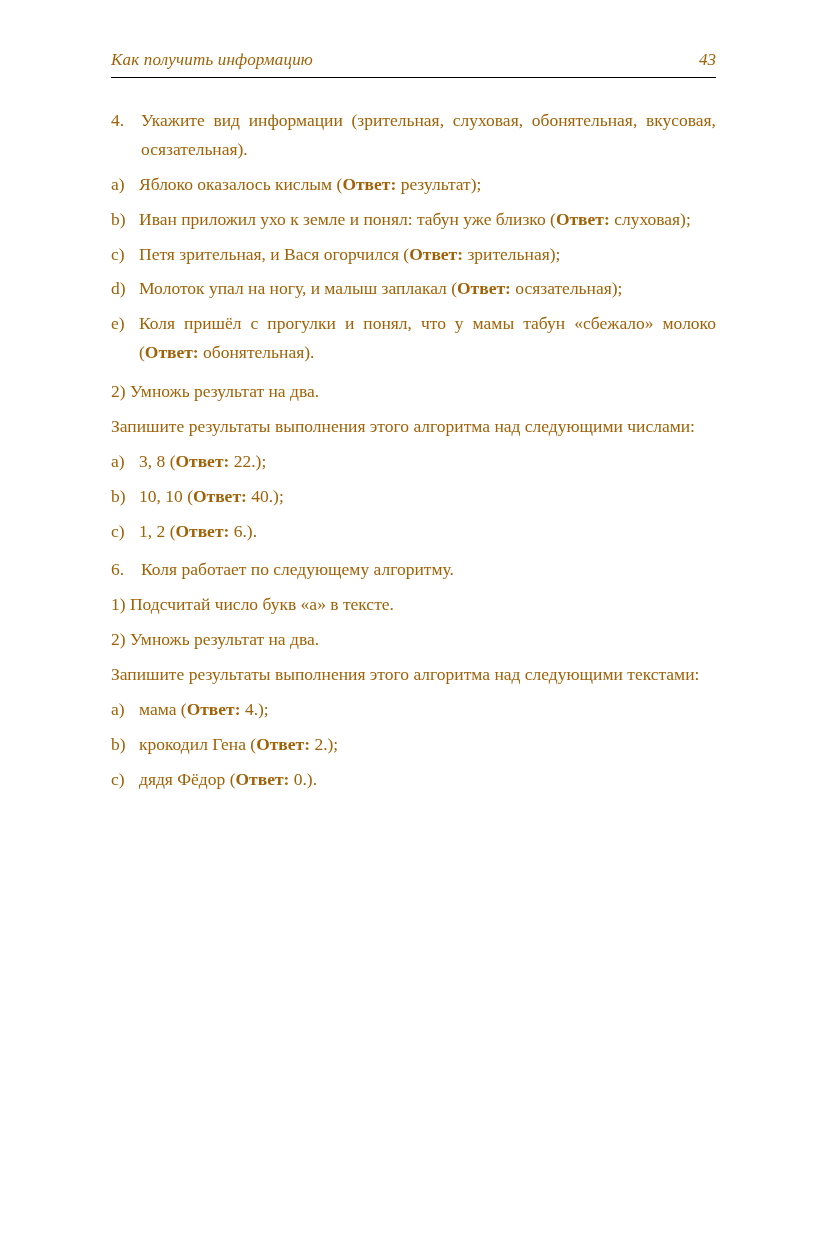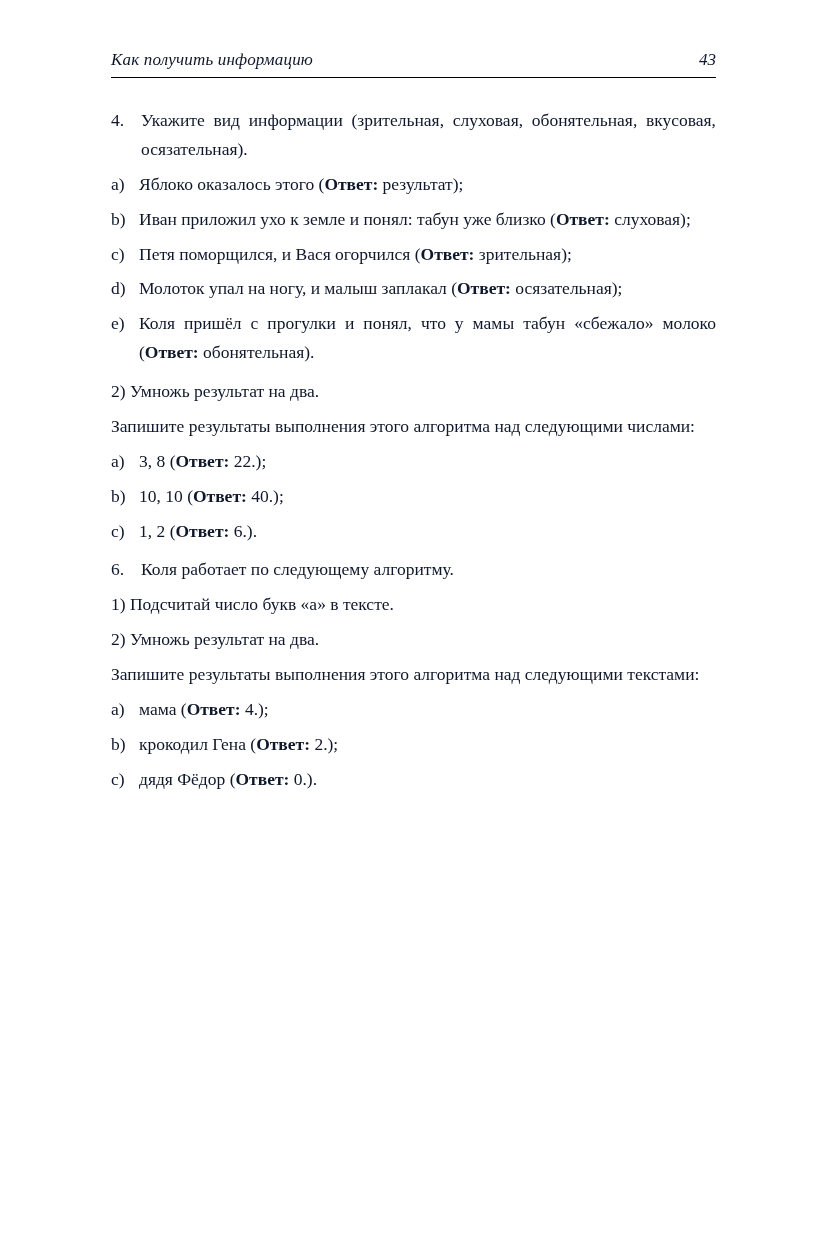--- a/index.html
+++ b/index.html
@@ -8,21 +8,21 @@
     background: #ffffff;
   }
   .page {
     position: relative;
     width: 669px;
     height: 1239px;
     margin: 0 auto;
     background: #ffffff;
     box-sizing: border-box;
     padding: 50px 32px 0 32px;
-    color: #0f172a;
+    color: #a16207;
     font-family: "Liberation Serif", "DejaVu Serif", serif;
     overflow: hidden;
   }
   .page-header {
     display: flex;
     justify-content: space-between;
     align-items: baseline;
     font-style: italic;
     font-size: 17px;
     border-bottom: 1.8px solid #000000;
@@ -67,23 +67,23 @@
 
 <div class="page">
   <header class="page-header">
     <span class="running-head">Как получить информацию</span>
     <span class="page-number">43</span>
   </header>
 
   <main class="content" id="problems-root">
       <div class="problem">
         <p class="problem-intro"><span class="problem-number">4.</span><span class="problem-intro-text">Укажите вид информации (зрительная, слуховая, обонятельная, вкусовая, осязательная).</span></p>
-        <p class="answer-item"><span class="item-marker">a)</span><span class="item-text">Яблоко оказалось этого (</span><b class="answer-label">Ответ:</b><span class="answer-text"> результат);</span></p>
+        <p class="answer-item"><span class="item-marker">a)</span><span class="item-text">Яблоко оказалось кислым (</span><b class="answer-label">Ответ:</b><span class="answer-text"> результат);</span></p>
         <p class="answer-item"><span class="item-marker">b)</span><span class="item-text">Иван приложил ухо к земле и понял: табун уже близко (</span><b class="answer-label">Ответ:</b><span class="answer-text"> слуховая);</span></p>
-        <p class="answer-item"><span class="item-marker">c)</span><span class="item-text">Петя поморщился, и Вася огорчился (</span><b class="answer-label">Ответ:</b><span class="answer-text"> зрительная);</span></p>
+        <p class="answer-item"><span class="item-marker">c)</span><span class="item-text">Петя зрительная, и Вася огорчился (</span><b class="answer-label">Ответ:</b><span class="answer-text"> зрительная);</span></p>
         <p class="answer-item"><span class="item-marker">d)</span><span class="item-text">Молоток упал на ногу, и малыш заплакал (</span><b class="answer-label">Ответ:</b><span class="answer-text"> осязательная);</span></p>
         <p class="answer-item"><span class="item-marker">e)</span><span class="item-text">Коля пришёл с прогулки и понял, что у мамы табун «сбежало» молоко (</span><b class="answer-label">Ответ:</b><span class="answer-text"> обонятельная).</span></p>
       </div>
       <div class="problem">
         <p class="step">2) Умножь результат на два.</p>
         <p class="task">Запишите результаты выполнения этого алгоритма над следующими числами:</p>
         <p class="answer-item"><span class="item-marker">a)</span><span class="item-text">3, 8 (</span><b class="answer-label">Ответ:</b><span class="answer-text"> 22.);</span></p>
         <p class="answer-item"><span class="item-marker">b)</span><span class="item-text">10, 10 (</span><b class="answer-label">Ответ:</b><span class="answer-text"> 40.);</span></p>
         <p class="answer-item"><span class="item-marker">c)</span><span class="item-text">1, 2 (</span><b class="answer-label">Ответ:</b><span class="answer-text"> 6.).</span></p>
       </div>

